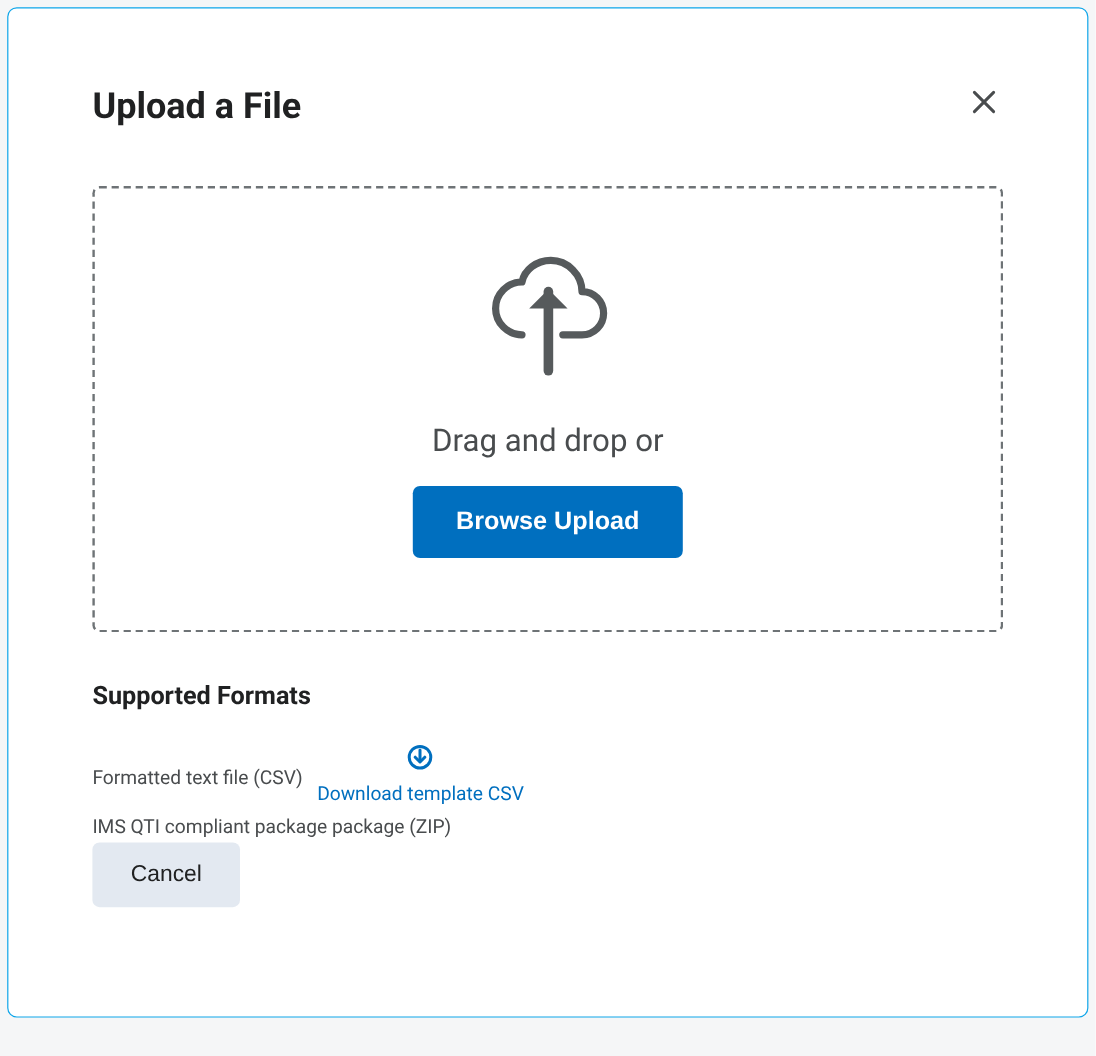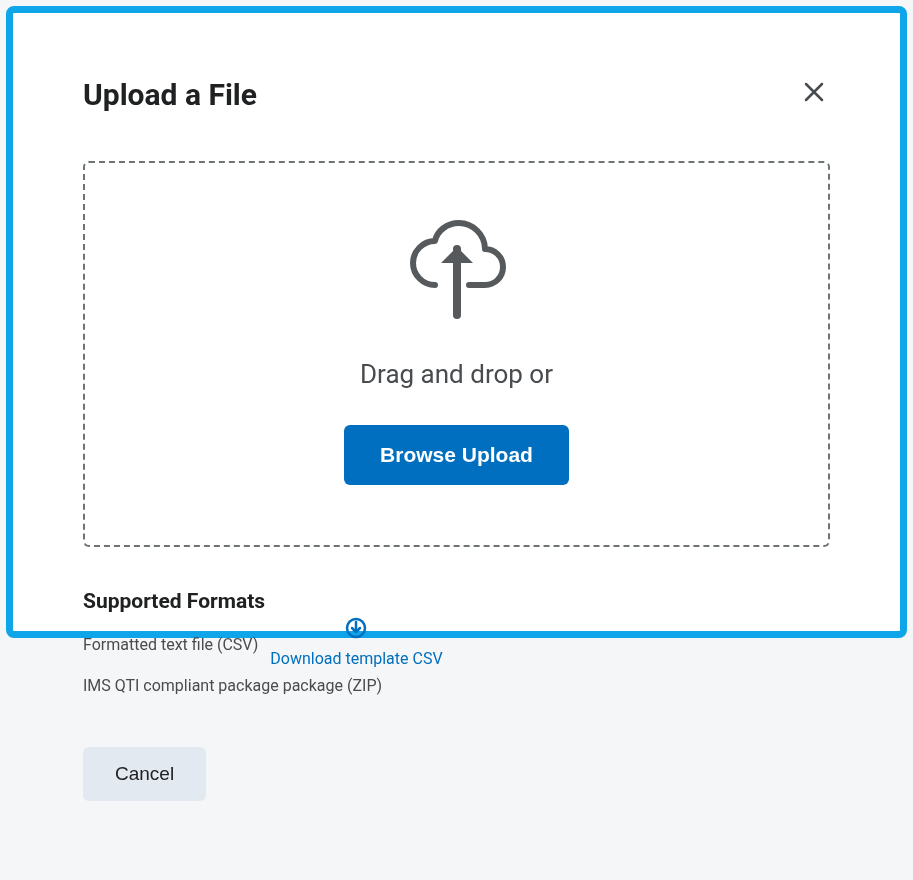--- a/index.html
+++ b/index.html
@@ -10,24 +10,24 @@
     body {
       font-family: -apple-system, BlinkMacSystemFont, "Segoe UI", Roboto, "Helvetica Neue", Arial, sans-serif;
       background: #f5f6f7;
       width: 913px;
       height: 880px;
       overflow: hidden;
       color: #202122;
     }
     .modal {
       background: #ffffff;
-      border: 7px solid #0ea5e9;
+      border: 1px solid #0ea5e9;
       border-radius: 8px;
       margin: 6px;
-      height: 632px;
+      height: 842px;
       padding: 62px 70px 50px 70px;
       position: relative;
     }
     .modal-header {
       display: flex;
       justify-content: space-between;
       align-items: center;
       margin-bottom: 48px;
     }
     .modal-title {
@@ -52,37 +52,37 @@
       margin-bottom: 42px;
     }
     .upload-icon-wrap {
       display: flex;
       justify-content: center;
       margin-bottom: 28px;
     }
     .drag-text {
       font-size: 26px;
       color: #494c4e;
-      margin-bottom: 36px;
+      margin-bottom: 22px;
     }
     .browse-btn {
       background: #006fbf;
       color: #ffffff;
       border: none;
       border-radius: 6px;
       font-size: 21px;
       font-weight: 600;
       padding: 18px 36px;
       cursor: pointer;
     }
     .supported-heading {
       font-size: 21px;
       font-weight: 700;
       color: #202122;
-      margin-bottom: 4px;
+      margin-bottom: 27px;
     }
     .format-line {
       font-size: 16px;
       color: #494c4e;
       line-height: 1.7;
       display: flex;
       align-items: center;
       flex-wrap: wrap;
       gap: 6px;
     }
@@ -98,21 +98,20 @@
     }
     .cancel-btn {
       background: #e3e9f1;
       color: #202122;
       border: none;
       border-radius: 6px;
       font-size: 19px;
       font-weight: 500;
       padding: 16px 32px;
       cursor: pointer;
-      margin-top: 48px;
     }
   </style>
 </head>
 <body>
 
 <div class="modal">
   <div class="modal-header">
     <h1 class="modal-title">Upload a File</h1>
     <button class="close-btn" aria-label="Close">
       <svg width="24" height="24" viewBox="0 0 24 24" fill="none" stroke="#494c4e" stroke-width="2.5" stroke-linecap="round">

